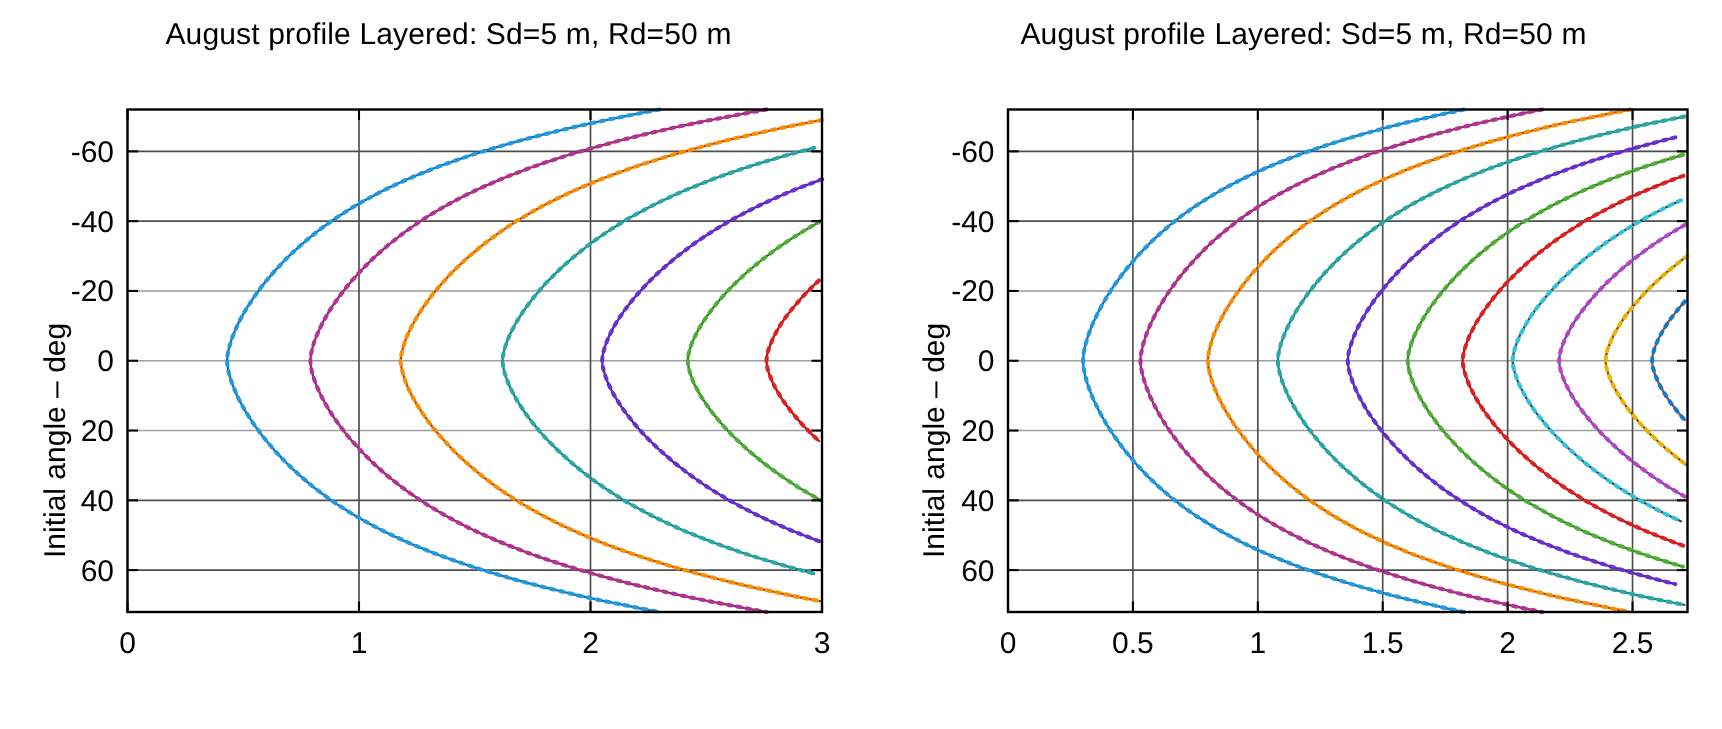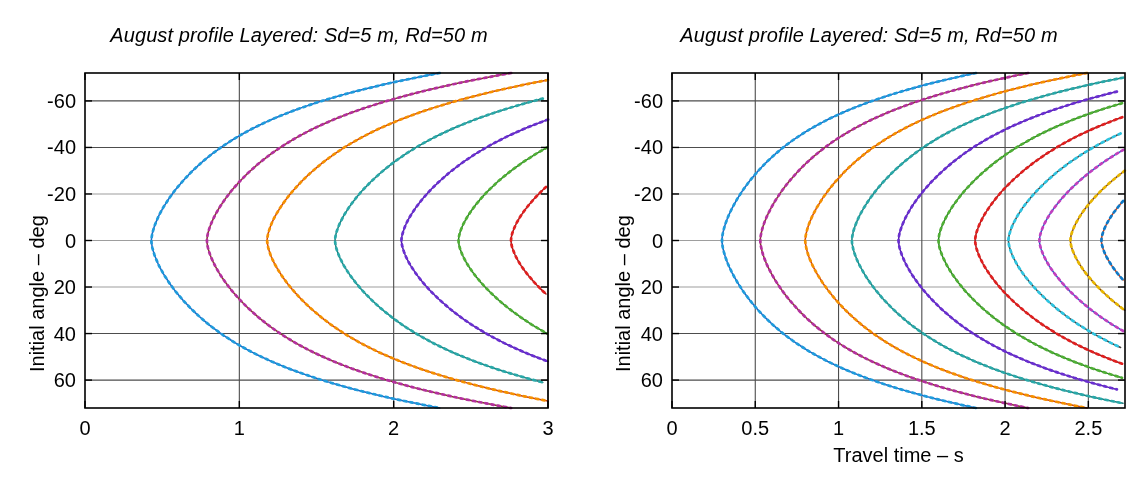--- a/index.html
+++ b/index.html
@@ -2,22 +2,22 @@
 <html><head>
 <meta charset="utf-8">
 <style>
   html,body{margin:0;padding:0;background:#ffffff;}
   body{width:1148px;height:486px;overflow:hidden;
        font-family:"Liberation Sans","DejaVu Sans",sans-serif;color:#000;}
   .figure{position:relative;width:1148px;height:486px;background:#fff;}
   .panel{position:absolute;top:0;height:486px;}
   #panel-left{left:0;width:574px;}
   #panel-right{left:574px;width:574px;}
-  .title{position:absolute;top:24px;left:0;width:100%;text-align:center;
-         font-size:20px;letter-spacing:.1px;white-space:nowrap;font-style:italic;}
+  .title{position:absolute;top:12px;left:0;width:100%;text-align:center;
+         font-size:20px;letter-spacing:.1px;white-space:nowrap;}
   #panel-left .title{padding-left:24px;box-sizing:border-box;}
   #panel-right .title{padding-left:16px;box-sizing:border-box;}
   .plotsvg{position:absolute;left:0;top:0;width:574px;height:486px;}
   .ylab{position:absolute;font-size:20px;white-space:nowrap;
         transform-origin:0 0;transform:rotate(-90deg);}
   #ylab-left{left:26px;top:372px;}
   #ylab-right{left:38px;top:372px;}
   .xlab{position:absolute;font-size:20px;white-space:nowrap;text-align:center;}
   #xlab-left{left:85px;top:444px;width:463px;}
   #xlab-right{left:98px;top:444px;width:453px;}
@@ -172,16 +172,15 @@
         <line y1="73" y2="80" x1="347.8161764705882" x2="347.8161764705882" class="tickmark"></line>
         <text x="347.8161764705882" y="435" class="tick" text-anchor="middle">1.5</text>
         <line y1="408" y2="401" x1="431.0882352941176" x2="431.0882352941176" class="tickmark"></line>
         <line y1="73" y2="80" x1="431.0882352941176" x2="431.0882352941176" class="tickmark"></line>
         <text x="431.0882352941176" y="435" class="tick" text-anchor="middle">2</text>
         <line y1="408" y2="401" x1="514.3602941176471" x2="514.3602941176471" class="tickmark"></line>
         <line y1="73" y2="80" x1="514.3602941176471" x2="514.3602941176471" class="tickmark"></line>
         <text x="514.3602941176471" y="435" class="tick" text-anchor="middle">2.5</text>
       </svg>
     <div class="ylab" id="ylab-right">Initial angle  –  deg</div>
-    <div class="xlab" id="xlab-right">Travel time – s</div>
   </div>
 
 </div>
 
 </body></html>

